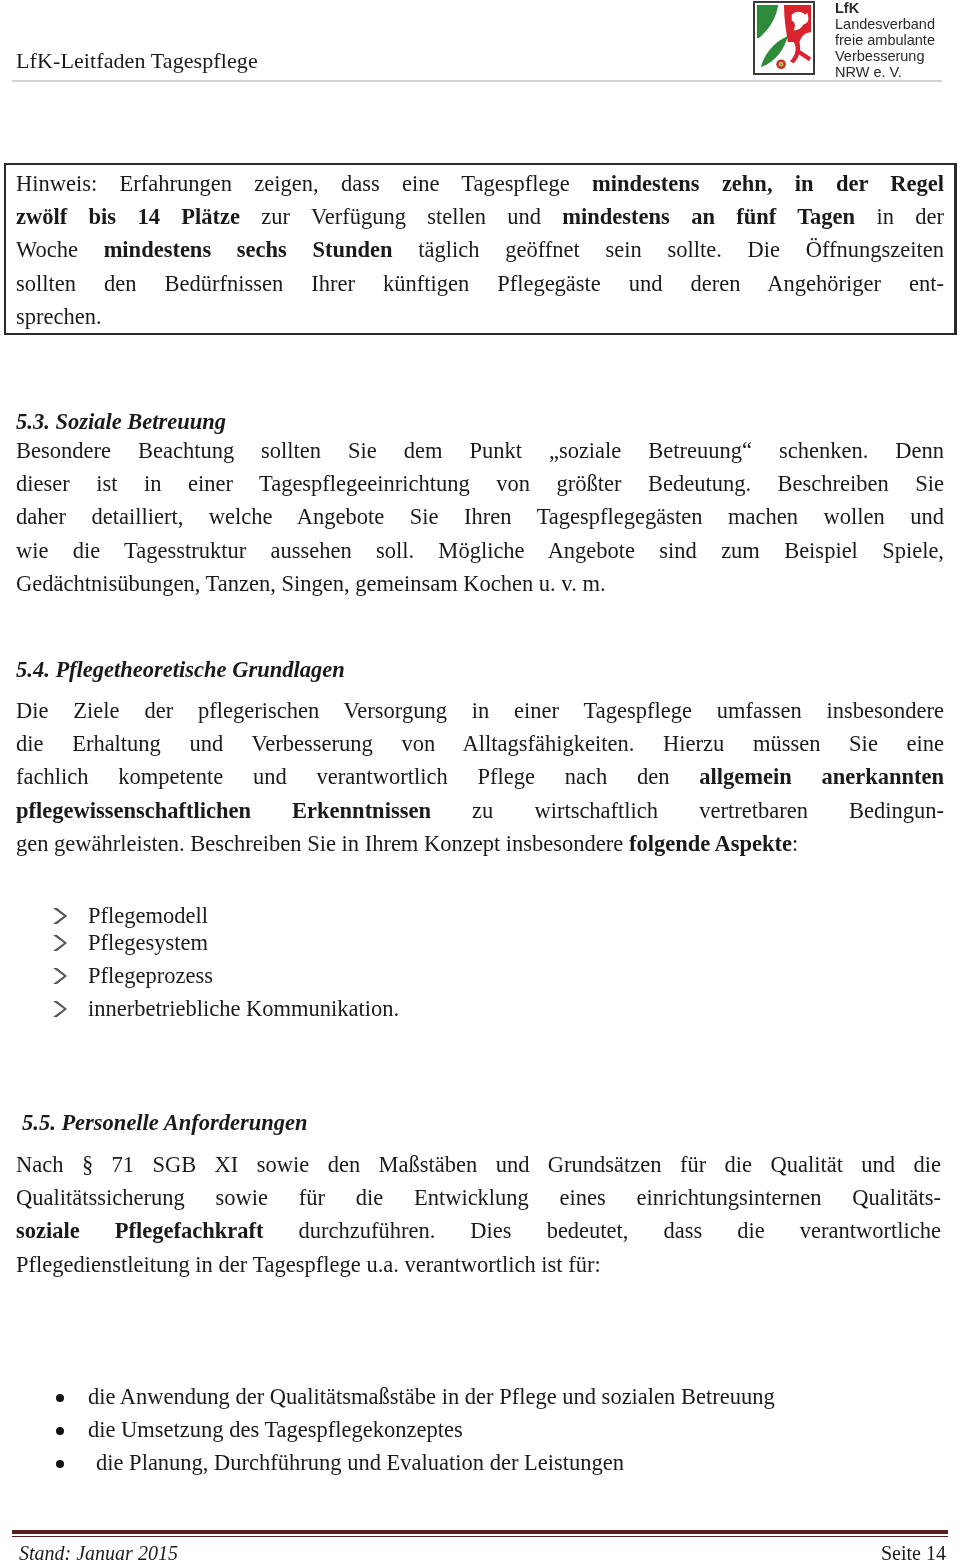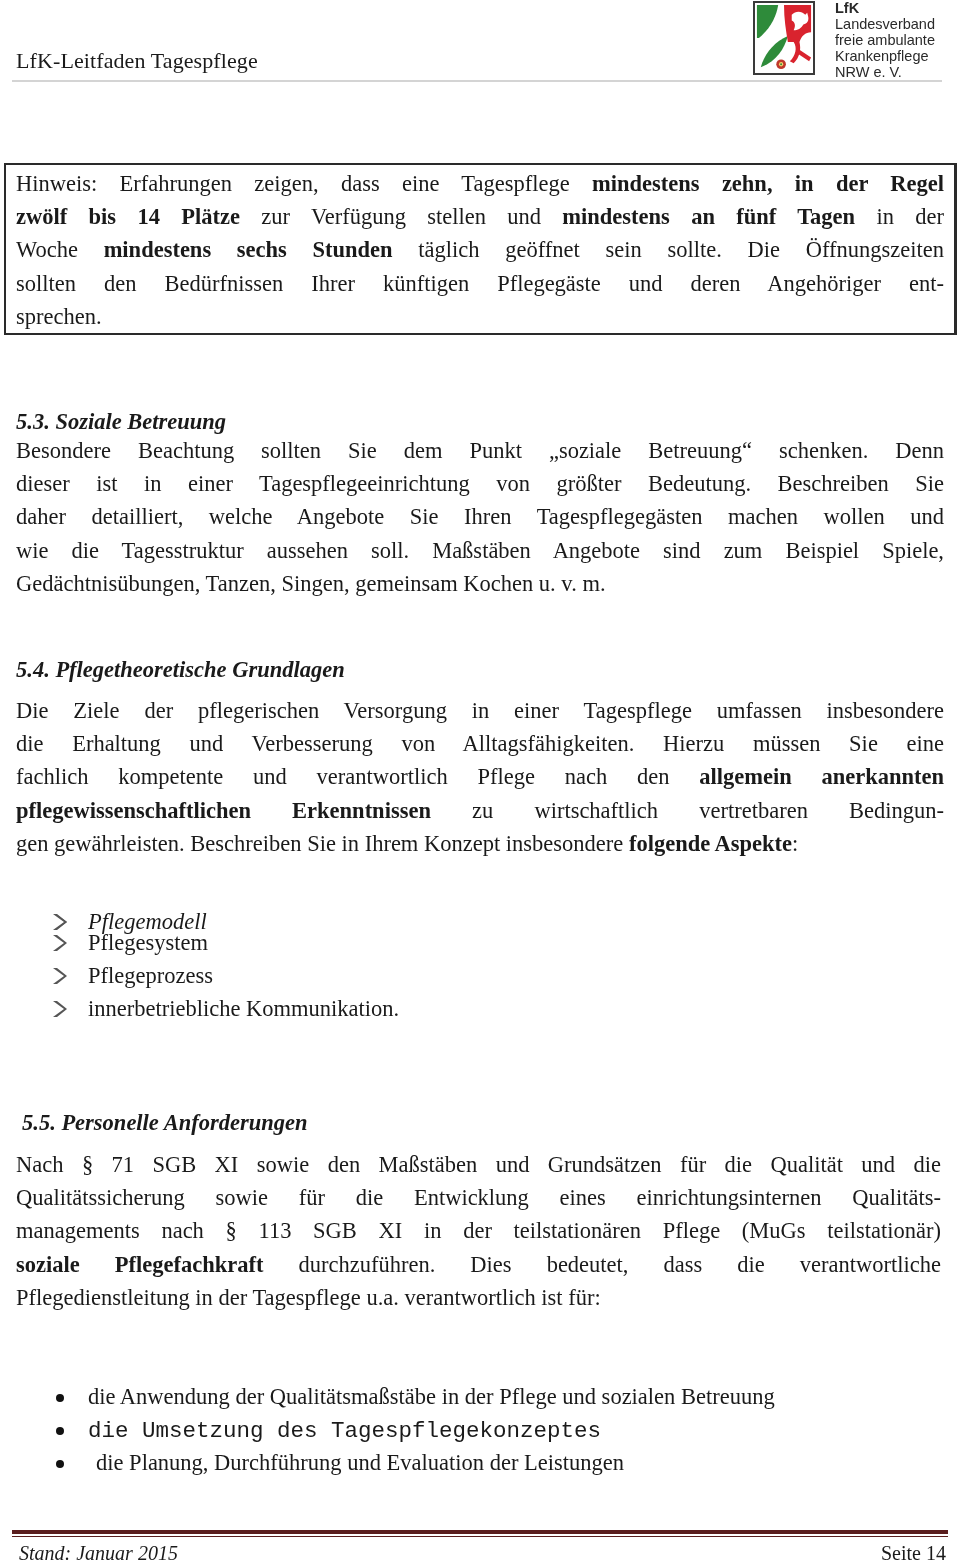--- a/index.html
+++ b/index.html
@@ -68,53 +68,53 @@
 
     <circle cx="27" cy="63" r="5" fill="#c0392b"></circle>
     <circle cx="27" cy="63" r="2.2" fill="#f5d76e"></circle>
     <circle cx="27" cy="63" r="1" fill="#2e8b3a"></circle>
   </svg>
 </div>
 <div class="abs logo-text">
   <div class="b">LfK</div>
   <div>Landesverband</div>
   <div>freie ambulante</div>
-  <div>Krankenpflege</div>
+  <div>Verbesserung</div>
   <div>NRW e. V.</div>
 </div>
 
 <div class="abs note-box"></div>
 <div class="abs p note-text">
     <span class="jl"><span>Hinweis: Erfahrungen zeigen, dass eine Tagespflege </span><b>mindestens zehn, in der Regel</b></span>
     <span class="jl"><b>zwölf bis 14 Plätze</b><span> zur Verfügung stellen und </span><b>mindestens an fünf Tagen</b><span> in der</span></span>
     <span class="jl"><span>Woche </span><b>mindestens sechs Stunden</b><span> täglich geöffnet sein sollte. Die Öffnungszeiten</span></span>
     <span class="jl"><span>sollten den Bedürfnissen Ihrer künftigen Pflegegäste und deren Angehöriger ent-</span></span>
     <span class="line"><span>sprechen.</span></span>
   </div>
 
 <div class="abs h" style="left:16px; top:409px;">5.3. Soziale Betreuung</div>
 <div class="abs p" style="left:16px; top:434px; width:928px;">
     <span class="jl"><span>Besondere Beachtung sollten Sie dem Punkt „soziale Betreuung“ schenken. Denn</span></span>
     <span class="jl"><span>dieser ist in einer Tagespflegeeinrichtung von größter Bedeutung. Beschreiben Sie</span></span>
     <span class="jl"><span>daher detailliert, welche Angebote Sie Ihren Tagespflegegästen machen wollen und</span></span>
-    <span class="jl"><span>wie die Tagesstruktur aussehen soll. Maßstäben Angebote sind zum Beispiel Spiele,</span></span>
+    <span class="jl"><span>wie die Tagesstruktur aussehen soll. Mögliche Angebote sind zum Beispiel Spiele,</span></span>
     <span class="line"><span>Gedächtnisübungen, Tanzen, Singen, gemeinsam Kochen u. v. m.</span></span>
   </div>
 
 <div class="abs h" style="left:16px; top:657px;">5.4. Pflegetheoretische Grundlagen</div>
 <div class="abs p" style="left:16px; top:694px; width:928px;">
     <span class="jl"><span>Die Ziele der pflegerischen Versorgung in einer Tagespflege umfassen insbesondere</span></span>
     <span class="jl"><span>die Erhaltung und Verbesserung von Alltagsfähigkeiten. Hierzu müssen Sie eine</span></span>
     <span class="jl"><span>fachlich kompetente und verantwortlich Pflege nach den </span><b>allgemein anerkannten</b></span>
     <span class="jl"><b>pflegewissenschaftlichen Erkenntnissen</b><span> zu wirtschaftlich vertretbaren Bedingun-</span></span>
     <span class="line"><span>gen gewährleisten. Beschreiben Sie in Ihrem Konzept insbesondere </span><b>folgende Aspekte</b><span>:</span></span>
   </div>
 
 <div class="abs list" style="left:52px; top:893px; width:500px; height:140px;">
-  <div class="chev-item" style="top:12px;font-style:italic;">
+  <div class="chev-item" style="top:6px;">
     <span class="chev">
         <svg width="16" height="18" viewBox="0 0 16 18">
           <path d="M2 1 L13 9 L2 17 L4 17 L15 9 L4 1 Z" fill="#555"></path>
           <path d="M1 1 L12 9 L1 17 L5 17 L15 9 L5 1 Z" fill="#555"></path>
         </svg>
       </span>
     <span style="margin-left:36px;">Pflegemodell</span>
   </div>
   <div class="chev-item" style="top:33px;">
     <span class="chev">
@@ -139,33 +139,32 @@
         </svg>
       </span>
     <span style="margin-left:36px;">innerbetriebliche Kommunikation.</span>
   </div>
 </div>
 
 <div class="abs h" style="left:22px; top:1110px;">5.5. Personelle Anforderungen</div>
 <div class="abs p" style="left:16px; top:1148px; width:925px;">
     <span class="jl"><span>Nach § 71 SGB XI sowie den Maßstäben und Grundsätzen für die Qualität und die</span></span>
     <span class="jl"><span>Qualitätssicherung sowie für die Entwicklung eines einrichtungsinternen Qualitäts-</span></span>
-    <span class="jl"><span>managements nach § 113 SGB XI in der teilstationären Pflege (MuGs teilstationär)</span></span>
     <span class="jl"><b>soziale Pflegefachkraft</b><span> durchzuführen. Dies bedeutet, dass die verantwortliche</span></span>
     <span class="line"><span>Pflegedienstleitung in der Tagespflege u.a. verantwortlich ist für:</span></span>
   </div>
 
 <div class="abs list" style="left:56px; top:1380px; width:890px; height:110px;">
   <div class="bul-item" style="top:0px;">
     <span class="bul"></span>
     <span style="margin-left:32px;">die Anwendung der Qualitätsmaßstäbe in der Pflege und sozialen Betreuung</span>
   </div>
   <div class="bul-item" style="top:33px;">
     <span class="bul"></span>
-    <span style="margin-left:32px;font-family:Liberation Mono, monospace;">die Umsetzung des Tagespflegekonzeptes</span>
+    <span style="margin-left:32px;">die Umsetzung des Tagespflegekonzeptes</span>
   </div>
   <div class="bul-item" style="top:66px;">
     <span class="bul"></span>
     <span style="margin-left:40px;">die Planung, Durchführung und Evaluation der Leistungen</span>
   </div>
 </div>
 
 <div class="abs ftr-rule1"></div>
 <div class="abs ftr-rule2"></div>
 <div class="abs ftr-left">Stand: Januar 2015</div>

